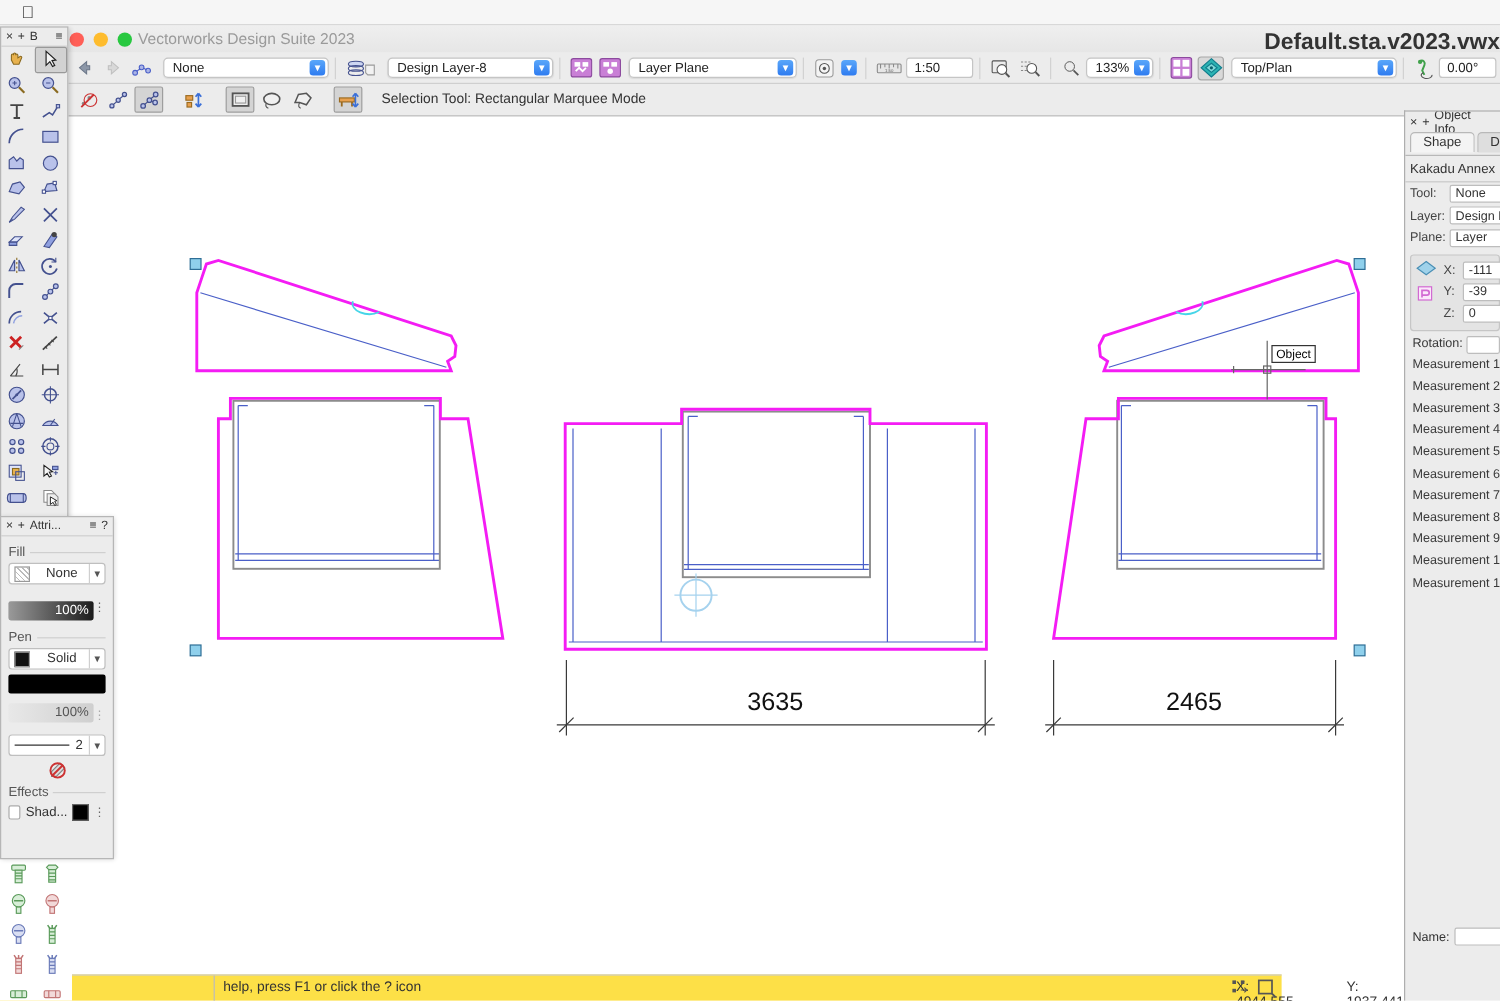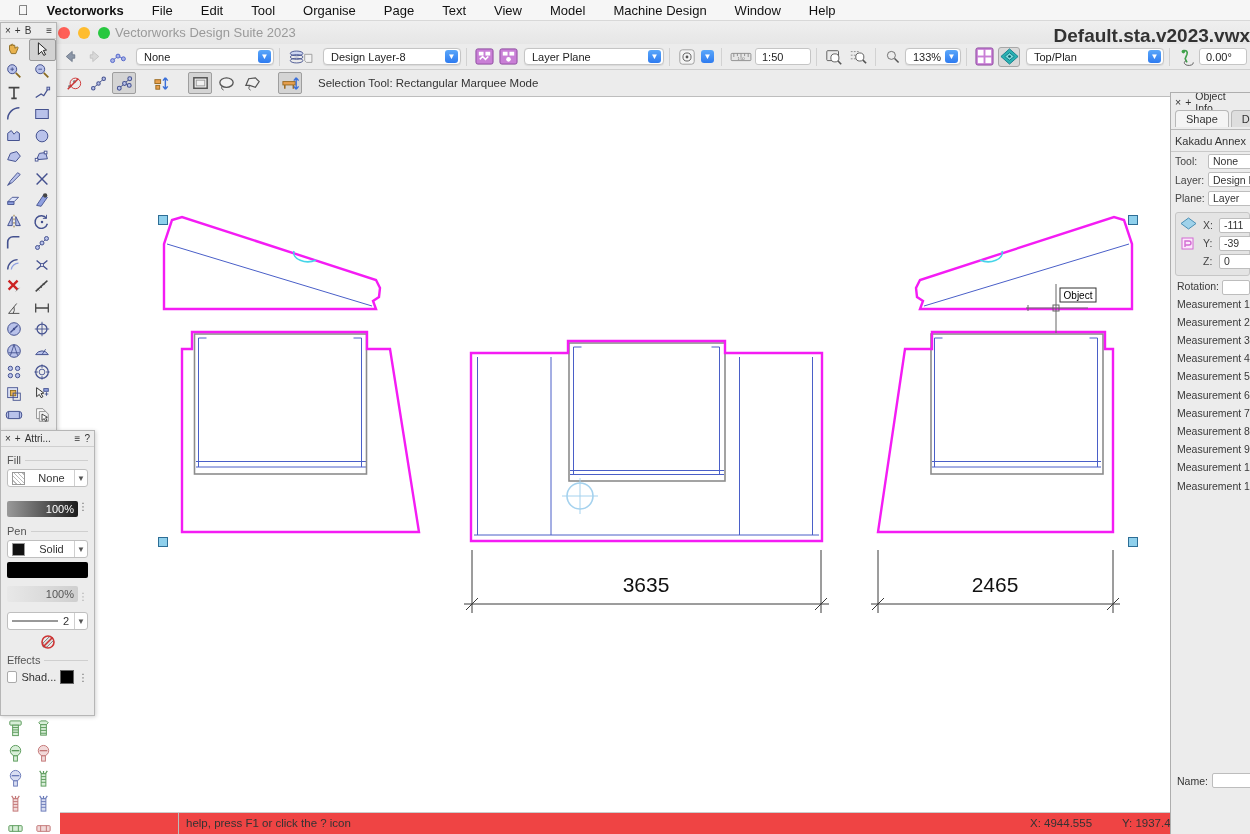--- a/index.html
+++ b/index.html
@@ -81,21 +81,21 @@
 .coordbox{margin:4px 0 2px 4px;background:#e4e4e4;border:1px solid #c6c6c6;border-radius:3px;padding:4px 0 4px 4px;display:flex}
 .cb-icons{display:flex;flex-direction:column;gap:4px;margin-right:6px}
 .cb-rows{flex:1}
 .cb-row{display:flex;align-items:center;height:17px;margin-bottom:1px;white-space:nowrap}
 .cb-row .lbl{width:16px;color:#444}
 .meas-row{display:flex;height:18.2px;padding-left:6px;white-space:nowrap;color:#3a3a3a}
 .meas-row .oi-fld{margin-left:3px;min-width:10px}
 .oi-namerow{position:absolute;left:0;bottom:46px;width:100%;display:flex;align-items:center;padding-left:6px}
 
 
-.statusbar{position:absolute;left:0;top:812px;width:1250px;height:22px;background:#ef4444;border-top:1px solid #ccc;z-index:8;font-size:11.5px;color:#333}
+.statusbar{position:absolute;left:0;top:812px;width:1068px;height:22px;background:#fde047;border-top:1px solid #ccc;z-index:8;font-size:11.5px;color:#333}
 .sb-div{position:absolute;left:178px;top:0;width:1px;height:22px;background:#bbb}
 .sb-help{position:absolute;left:186px;top:4px}
 .sb-x{position:absolute;left:1030px;top:4px}
 .sb-y{position:absolute;left:1122px;top:4px}
 .sb-icons{position:absolute;right:4px;top:1px;display:flex;gap:4px}
 </style>
 </head>
 <body>
 
 <div id="app">
@@ -167,21 +167,20 @@
       <path d="M1028,305 V311" stroke="#666"></path>
     </g>
     <g>
       <rect x="1060" y="288" width="36" height="14" fill="#fff" stroke="#333" stroke-width="1"></rect>
       <text x="1078" y="298.5" text-anchor="middle" font-size="10" fill="#000">Object</text>
     </g>
   </svg>
 
   <div class="menubar">
     <span class="apple"></span>
-    <span id="menu-items"><span class="mi bold">Vectorworks</span><span class="mi">File</span><span class="mi">Edit</span><span class="mi">Tool</span><span class="mi">Organise</span><span class="mi">Page</span><span class="mi">Text</span><span class="mi">View</span><span class="mi">Model</span><span class="mi">Machine Design</span><span class="mi">Window</span><span class="mi">Help</span></span>
   </div>
 
   <div class="titlebar">
     <div class="lights">
       <span class="light" style="background:#ff5f57"></span>
       <span class="light" style="background:#febc2e"></span>
       <span class="light" style="background:#28c840"></span>
     </div>
     <span class="app-title">Vectorworks Design Suite 2023</span>
     <div class="doc-title">Default.sta.v2023.vwx</div>

